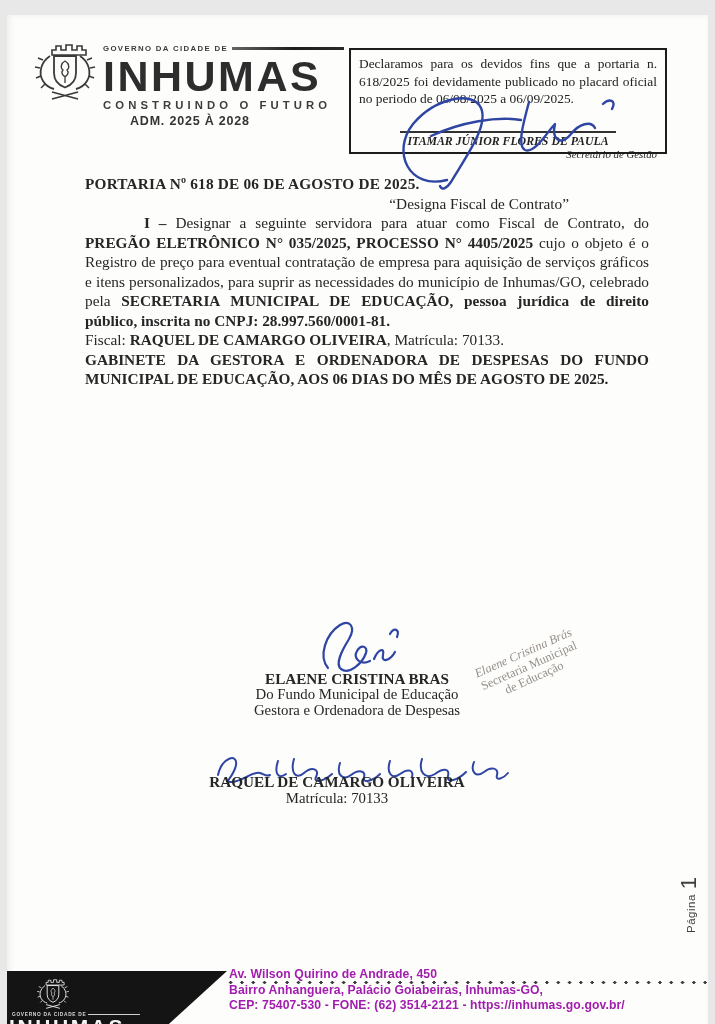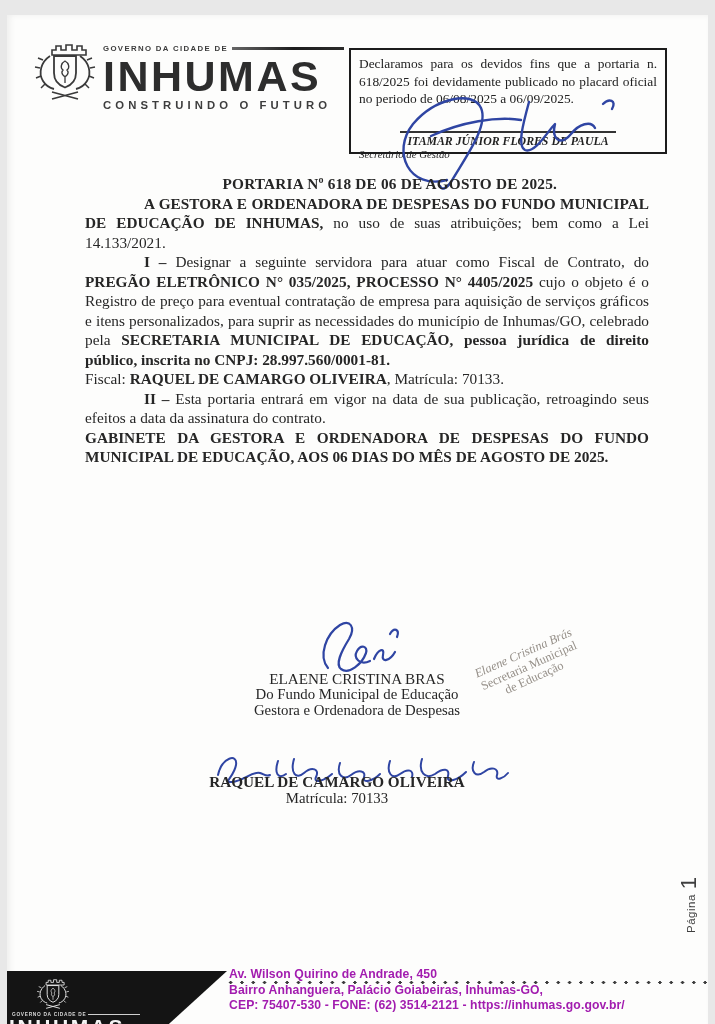--- a/index.html
+++ b/index.html
@@ -22,42 +22,42 @@
   .adm{font:bold 12.5px "Liberation Sans",sans-serif;letter-spacing:.8px;color:#343434;margin-top:3px;margin-left:27px;}
 
   
   .decl-box{
     position:absolute;left:342px;top:33px;width:318px;height:106px;box-sizing:border-box;
     border:2px solid #1c1c1c;padding:5px 8px 0;
     font-size:13.4px;line-height:17.6px;text-align:justify;color:#222;
   }
   .decl-line{width:216px;margin:23px auto 0;border-top:2px solid #333;}
   .decl-name{font-weight:bold;font-style:italic;font-size:11.8px;line-height:13px;text-align:center;margin-top:2px;}
-  .decl-role{font-style:italic;font-size:10.8px;line-height:12px;text-align:left;}
+  .decl-role{font-style:italic;font-size:10.8px;line-height:12px;text-align:right;}
   .decl-sig-svg{position:absolute;left:26px;top:26px;width:252px;height:116px;pointer-events:none;}
 
   
   .doc-body{position:absolute;left:78px;top:159px;width:564px;font-size:15.3px;line-height:19.5px;}
   .doc-body p{margin:0;}
-  .doc-title{text-align:right;font-weight:bold;padding-right:92px;letter-spacing:.2px;}
+  .doc-title{text-align:left;font-weight:bold;padding-right:92px;letter-spacing:.2px;}
   .doc-epigraph{text-align:right;padding-right:80px;margin-top:15px;}
   .p-indent{text-indent:59px;text-align:justify;}
   .opening{margin-top:13px;}
   .resolve{margin-top:17px;margin-left:59px;font-weight:bold;}
   .item1{margin-top:6px;}
   .fiscal{margin-top:10px;margin-left:59px;}
   .item2{margin-top:11px;}
   .closing{margin-top:16px;margin-left:59px;}
   .gabinete{margin-top:9px;font-weight:bold;text-align:justify;}
   .b{font-weight:bold;}
 
   
   .sig-elaene-svg{position:absolute;left:293px;top:599px;width:106px;height:62px;}
   .sig-block-1{position:absolute;left:175px;top:656px;width:350px;text-align:center;font-size:14.8px;line-height:15.8px;}
-  .sig-block-1 .name{font-weight:normal;font-size:15.2px;}
+  .sig-block-1 .name{font-weight:bold;font-size:15.2px;}
   .stamp{
     position:absolute;left:447px;top:662px;width:146px;
     transform:rotate(-24deg);transform-origin:left top;
     color:var(--stamp-gray,#958f88);font-size:12.4px;line-height:13.6px;text-align:center;
   }
   .stamp .l1{font-style:italic;}
   .sig-raquel-svg{position:absolute;left:205px;top:732px;width:300px;height:40px;}
   .sig-block-2{position:absolute;left:155px;top:759px;width:350px;text-align:center;font-size:14.8px;line-height:16px;}
   .sig-block-2 .name{font-weight:bold;font-size:15.2px;}
 
@@ -110,41 +110,41 @@
   <svg class="header-crest">
       <use href="#crest-symbol"></use>
     </svg>
   <div class="header-text">
     <div class="gov-row">
       <span>GOVERNO DA CIDADE DE</span>
       <span class="rule"></span>
     </div>
     <div class="city-name">INHUMAS</div>
     <div class="slogan">CONSTRUINDO O FUTURO</div>
+    <div class="adm">ADM. 2025 À 2028</div>
   </div>
 
   <div class="decl-box">
     <span>Declaramos para os devidos fins que a portaria n. 618/2025 foi devidamente publicado no placard oficial no periodo de 06/08/2025 a 06/09/2025.</span>
     <svg class="decl-sig-svg" viewBox="0 0 252 116">
       <path class="ink" stroke-width="2.4" d="M70 104 C32 114 14 76 36 48 C58 22 96 14 104 32 C112 50 88 82 74 106 C70 112 65 115 63 110"></path>
       <path class="ink" stroke-width="2.4" d="M54 60 C84 46 120 40 144 44"></path>
       <path class="ink" stroke-width="2.4" d="M152 26 C146 48 140 70 148 74 C158 78 170 56 178 48 C174 64 184 70 194 58 C202 48 214 44 218 52"></path>
       <path class="ink" stroke-width="2.4" d="M226 28 C232 22 240 24 235 33"></path>
     </svg>
     <div class="decl-line"></div>
     <div class="decl-name">ITAMAR JÚNIOR FLORES DE PAULA</div>
     <div class="decl-role">Secretário de Gestão</div>
   </div>
 
   <div class="doc-body">
     <p class="doc-title">PORTARIA Nº 618 DE 06 DE AGOSTO DE 2025.</p>
-    <p class="p-indent opening"><span class="b">A GESTORA E ORDENADORA DE DESPESAS DO FUNDO MUNICIPAL DE EDUCAÇÃO DE INHUMAS,</span><span> no uso de suas atribuições; bem como a Lei 14.133/2021.</span></p>
+    <p class="doc-epigraph">“Designa Fiscal de Contrato”</p>
     <p class="p-indent item1"><span class="b">I – </span><span>Designar a seguinte servidora para atuar como Fiscal de Contrato, do </span><span class="b">PREGÃO ELETRÔNICO N° 035/2025, PROCESSO N° 4405/2025</span><span> cujo o objeto é o Registro de preço para eventual contratação de empresa para aquisição de serviços gráficos e itens personalizados, para suprir as necessidades do município de Inhumas/GO, celebrado pela </span><span class="b">SECRETARIA MUNICIPAL DE EDUCAÇÃO, pessoa jurídica de direito público, inscrita no CNPJ: 28.997.560/0001-81.</span></p>
     <p class="fiscal"><span>Fiscal: </span><span class="b">RAQUEL DE CAMARGO OLIVEIRA</span><span>, Matrícula: 70133.</span></p>
-    <p class="p-indent item2"><span class="b">II – </span><span>Esta portaria entrará em vigor na data de sua publicação, retroagindo seus efeitos a data da assinatura do contrato.</span></p>
     <p class="gabinete">GABINETE DA GESTORA E ORDENADORA DE DESPESAS DO FUNDO MUNICIPAL DE EDUCAÇÃO, AOS 06 DIAS DO MÊS DE AGOSTO DE 2025.</p>
   </div>
 
   <svg class="sig-elaene-svg" viewBox="0 0 106 62">
     <path class="ink" stroke-width="2.2" d="M28 54 C18 42 26 20 40 11 C50 5 56 13 49 25 C41 38 35 50 41 55 C49 61 62 50 66 39 C68 32 61 30 57 37 C53 44 60 52 70 47"></path>
     <path class="ink" stroke-width="2.2" d="M74 45 C78 35 85 33 83 41 C81 49 90 47 95 38"></path>
     <path class="ink" stroke-width="2.2" d="M90 20 C94 13 100 15 97 23"></path>
   </svg>
   <div class="sig-block-1">
     <div class="name">ELAENE CRISTINA BRAS</div>

